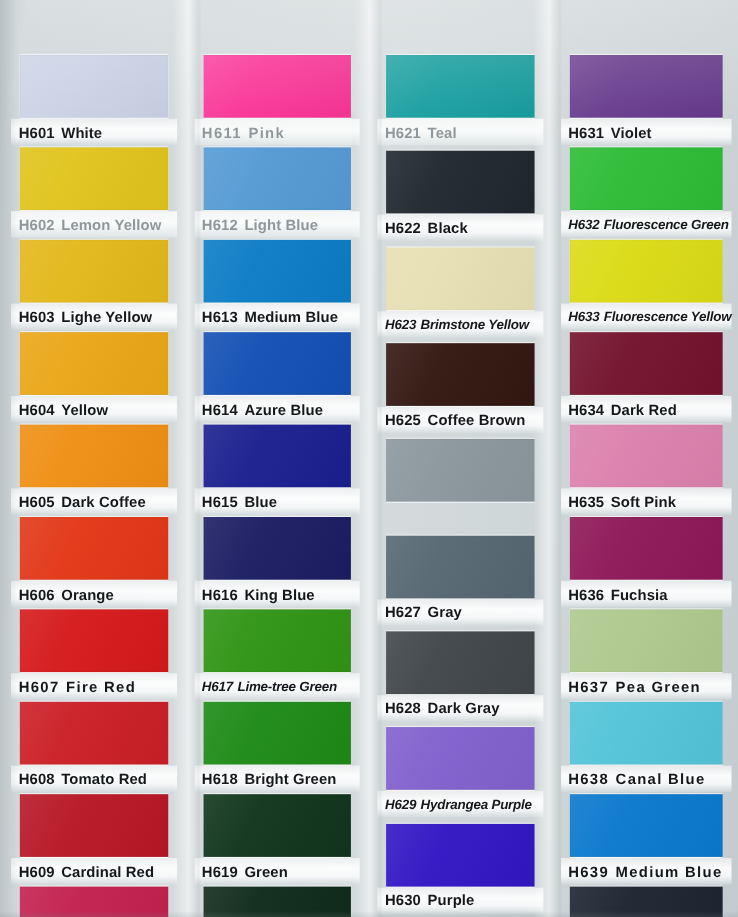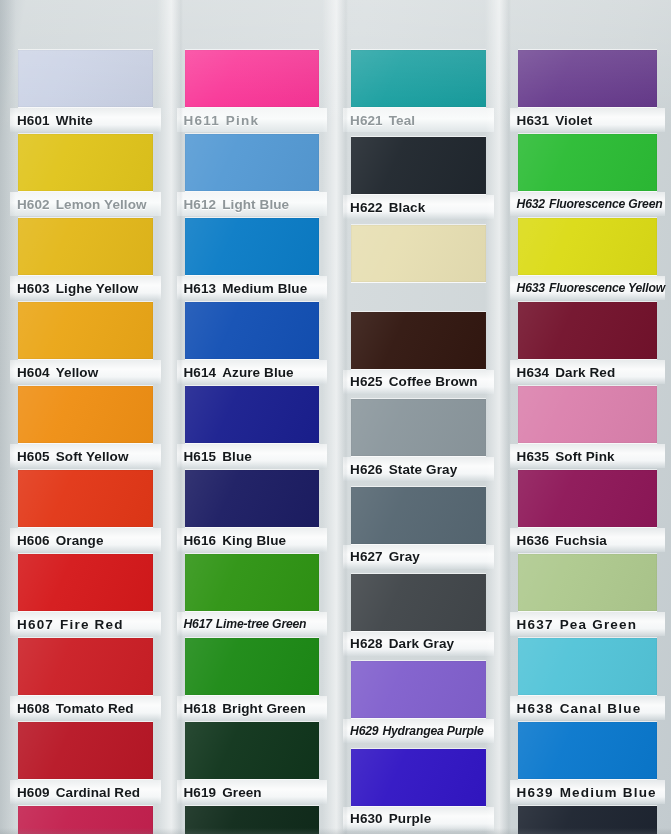--- a/index.html
+++ b/index.html
@@ -172,21 +172,21 @@
         </div>
         <div class="swatch-cell">
           <div class="chip" title="Yellow" style="background: rgb(234, 166, 23);"></div>
           <div class="label-strip">
             <div class="label-text"><span class="code">H604</span><span class="name">Yellow</span></div>
           </div>
         </div>
         <div class="swatch-cell">
           <div class="chip" title="Dark Yellow" style="background: rgb(239, 143, 20);"></div>
           <div class="label-strip">
-            <div class="label-text"><span class="code">H605</span><span class="name">Soft Yellow</span></div>
+            <div class="label-text"><span class="code">H605</span><span class="name">Dark Coffee</span></div>
           </div>
         </div>
         <div class="swatch-cell">
           <div class="chip" title="Orange" style="background: rgb(226, 55, 23);"></div>
           <div class="label-strip">
             <div class="label-text"><span class="code">H606</span><span class="name">Orange</span></div>
           </div>
         </div>
         <div class="swatch-cell">
           <div class="chip" title="Fire Red" style="background: rgb(213, 25, 27);"></div>
@@ -283,32 +283,32 @@
           </div>
         </div>
         <div class="swatch-cell">
           <div class="chip" title="Black" style="background: rgb(32, 39, 46);"></div>
           <div class="label-strip">
             <div class="label-text"><span class="code">H622</span><span class="name">Black</span></div>
           </div>
         </div>
         <div class="swatch-cell">
           <div class="chip" title="Brimstone Yellow" style="background: rgb(231, 223, 179);"></div>
+          <div class="label-strip">
+            <div class="label-text tight"><span class="code">H623</span><span class="name">Brimstone Yellow</span></div>
+          </div>
         </div>
         <div class="swatch-cell">
           <div class="chip" title="Coffee Brown" style="background: rgb(50, 23, 16);"></div>
           <div class="label-strip">
             <div class="label-text"><span class="code">H625</span><span class="name">Coffee Brown</span></div>
           </div>
         </div>
         <div class="swatch-cell">
           <div class="chip" title="State Gray" style="background: rgb(139, 151, 157);"></div>
-          <div class="label-strip">
-            <div class="label-text"><span class="code">H626</span><span class="name">State Gray</span></div>
-          </div>
         </div>
         <div class="swatch-cell">
           <div class="chip" title="Gray" style="background: rgb(86, 103, 114);"></div>
           <div class="label-strip">
             <div class="label-text"><span class="code">H627</span><span class="name">Gray</span></div>
           </div>
         </div>
         <div class="swatch-cell">
           <div class="chip" title="Dark Gray" style="background: rgb(65, 70, 74);"></div>
           <div class="label-strip">

